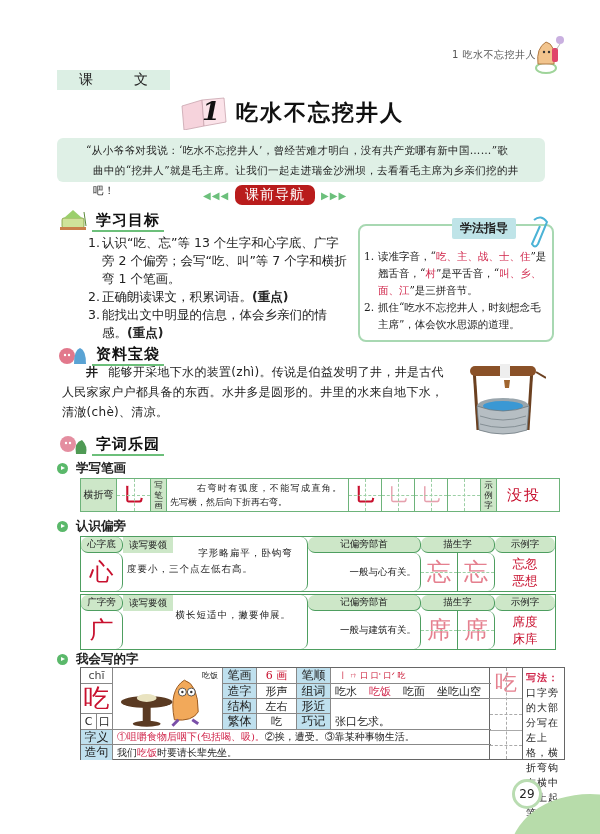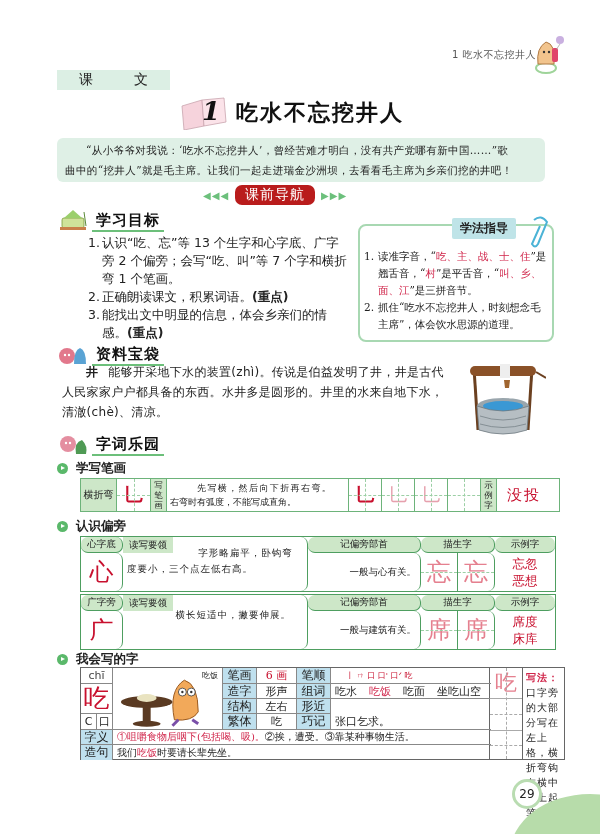--- a/index.html
+++ b/index.html
@@ -121,21 +121,21 @@
       <path d="M2 10 L22 4 L24 30 L4 34 Z" fill="#f6d3dc" stroke="#c9a4ae" stroke-width="0.8"></path>
       <path d="M22 4 L44 2 L46 26 L24 30 Z" fill="#fbe3e9" stroke="#c9a4ae" stroke-width="0.8"></path>
     </svg>
     <span class="title-num">1</span>
   </div>
   <span class="title-text">吃水不忘挖井人</span>
 </div>
 
 <div class="abs intro">
   <p>“从小爷爷对我说：‘吃水不忘挖井人’，曾经苦难才明白，没有共产党哪有新中国……”歌</p>
-  <div style="letter-spacing:0.4px;">曲中的“挖井人”就是毛主席。让我们一起走进瑞金沙洲坝，去看看毛主席为乡亲们挖的井吧！</div>
+  <div style="letter-spacing:0.4px;margin-left:28px;">曲中的“挖井人”就是毛主席。让我们一起走进瑞金沙洲坝，去看看毛主席为乡亲们挖的井吧！</div>
 </div>
 
 <div class="abs nav-banner">
   <span class="nav-arrows">◀◀◀</span>
   <span class="nav-label">课前导航</span>
   <span class="nav-arrows">▶▶▶</span>
 </div>
 
 <div class="abs sec-head goals">
   <svg class="sec-icon" viewBox="0 0 30 24">
@@ -220,22 +220,22 @@
   <div class="st-name">横折弯</div>
   <div class="st-box dash-v dash-h">
       <span>乚</span>
     </div>
   <div class="st-vert">
     <span>写</span>
       <span>笔</span>
       <span>画</span>
   </div>
   <div class="st-desc">
+    <p>右弯时有弧度，不能写成直角。</p>
     <p>先写横，然后向下折再右弯。</p>
-    <p>右弯时有弧度，不能写成直角。</p>
   </div>
   <div class="st-trace dash-v dash-h">
       <span>乚</span>
     </div>
   <div class="st-trace light dash-v dash-h">
       <span>乚</span>
     </div>
   <div class="st-trace light dash-v dash-h">
       <span>乚</span>
     </div>
@@ -325,21 +325,21 @@
       <circle cx="70" cy="24" r="1.2" fill="#333"></circle>
         <circle cx="79" cy="24" r="1.2" fill="#333"></circle>
       <path d="M66 52 L60 58 M80 52 L86 56" stroke="#7a4fa8" stroke-width="3"></path>
     </svg>
     <span style="position:absolute;right:4px;top:2px;font-size:8px;">吃饭</span>
   </div>
 
   <div class="ct-cell ct-lbl" style="left:142px;top:0;width:34px;height:16px;">笔画</div>
   <div class="ct-cell" style="left:176px;top:0;width:40px;height:16px;justify-content:center;color:#c8102e;">6 画</div>
   <div class="ct-cell ct-lbl" style="left:216px;top:0;width:34px;height:16px;">笔顺</div>
-  <div class="ct-cell" style="left:250px;top:0;width:160px;height:16px;padding-left:15px;font-size:8px;color:#c8102e;border-right:none;">丨 ㄇ 口 口' 口ᐟ 吃</div>
+  <div class="ct-cell" style="left:250px;top:0;width:160px;height:16px;padding-left:8px;font-size:8px;color:#c8102e;border-right:none;">丨 ㄇ 口 口' 口ᐟ 吃</div>
 
   <div class="ct-cell ct-lbl" style="left:142px;top:16px;width:34px;height:15px;">造字</div>
   <div class="ct-cell" style="left:176px;top:16px;width:40px;height:15px;justify-content:center;">形声</div>
   <div class="ct-cell ct-lbl" style="left:216px;top:16px;width:34px;height:15px;">组词</div>
   <div class="ct-cell" style="left:250px;top:16px;width:160px;height:15px;padding-left:4px;gap:12px;border-right:none;">
     <span>吃水</span>
     <span class="red">吃饭</span>
     <span>吃面</span>
     <span>坐吃山空</span>
   </div>

